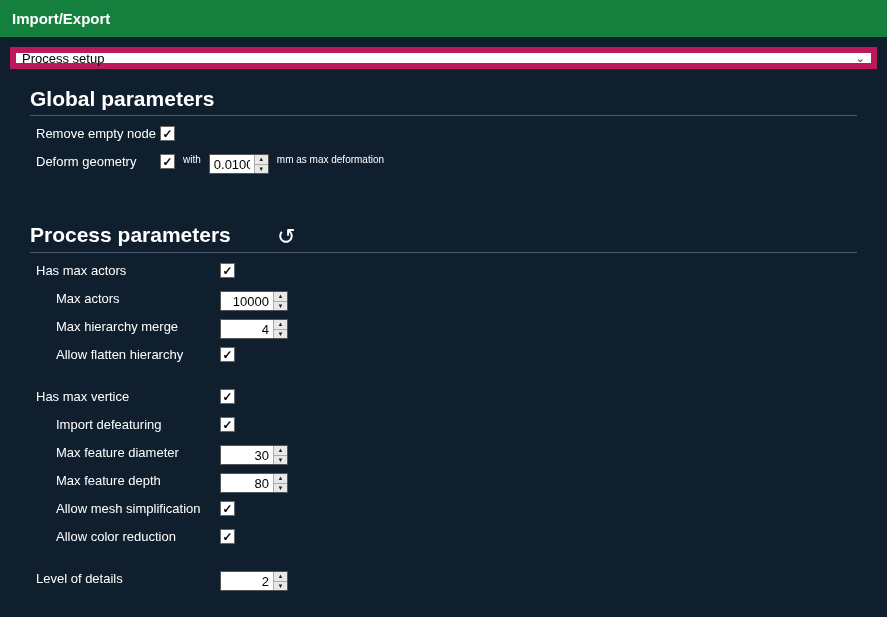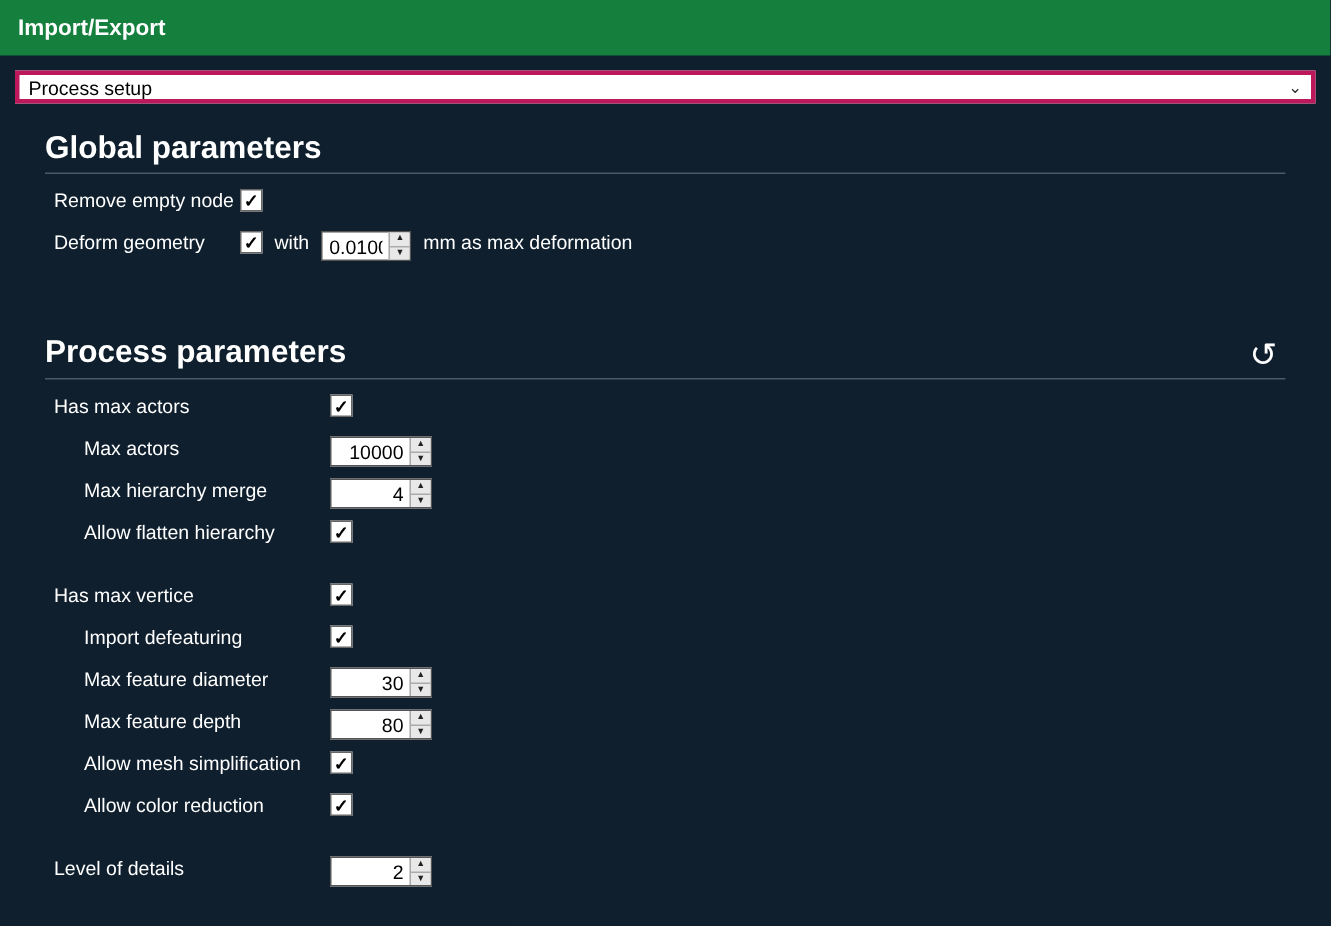--- a/index.html
+++ b/index.html
@@ -18,40 +18,40 @@
     font-weight: bold;
     font-size: 15px;
   }
   .dropdown-bar {
     padding: 10px 10px 0 10px;
   }
   .dropdown {
     width: 100%;
     background: #fff;
     color: #000;
-    border: 3px solid #be185d;
+    border: 6px solid #be185d;
     padding: 2px 6px;
     font-size: 13px;
     height: 22px;
     display: flex;
     align-items: center;
     justify-content: space-between;
     cursor: pointer;
   }
   .dropdown .chev {
     font-size: 11px;
     color: #333;
   }
   .content {
     padding: 18px 30px 10px 30px;
   }
   .section-title-row {
     display: flex;
     align-items: center;
-    justify-content: space-between;
+    gap: 40px;
   }
   .section-title {
     font-weight: bold;
     font-size: 21px;
     margin-bottom: 4px;
   }
   .hr {
     border: none;
     border-top: 1px solid #4a5a68;
     margin-bottom: 10px;
@@ -118,21 +118,21 @@
     justify-content: center;
     font-size: 6px;
     color: #222;
     cursor: pointer;
     line-height: 1;
   }
   .spin-btn:first-child { border-bottom: 1px solid #aaa; }
 
   .inline-text {
     margin: 0 8px;
-    font-size: 13px;
+    font-size: 10px;
   }
 
   .reset-icon {
     font-size: 22px;
     cursor: pointer;
     padding: 2px 6px;
     transform: scaleX(-1);
     display: inline-block;
   }
 

